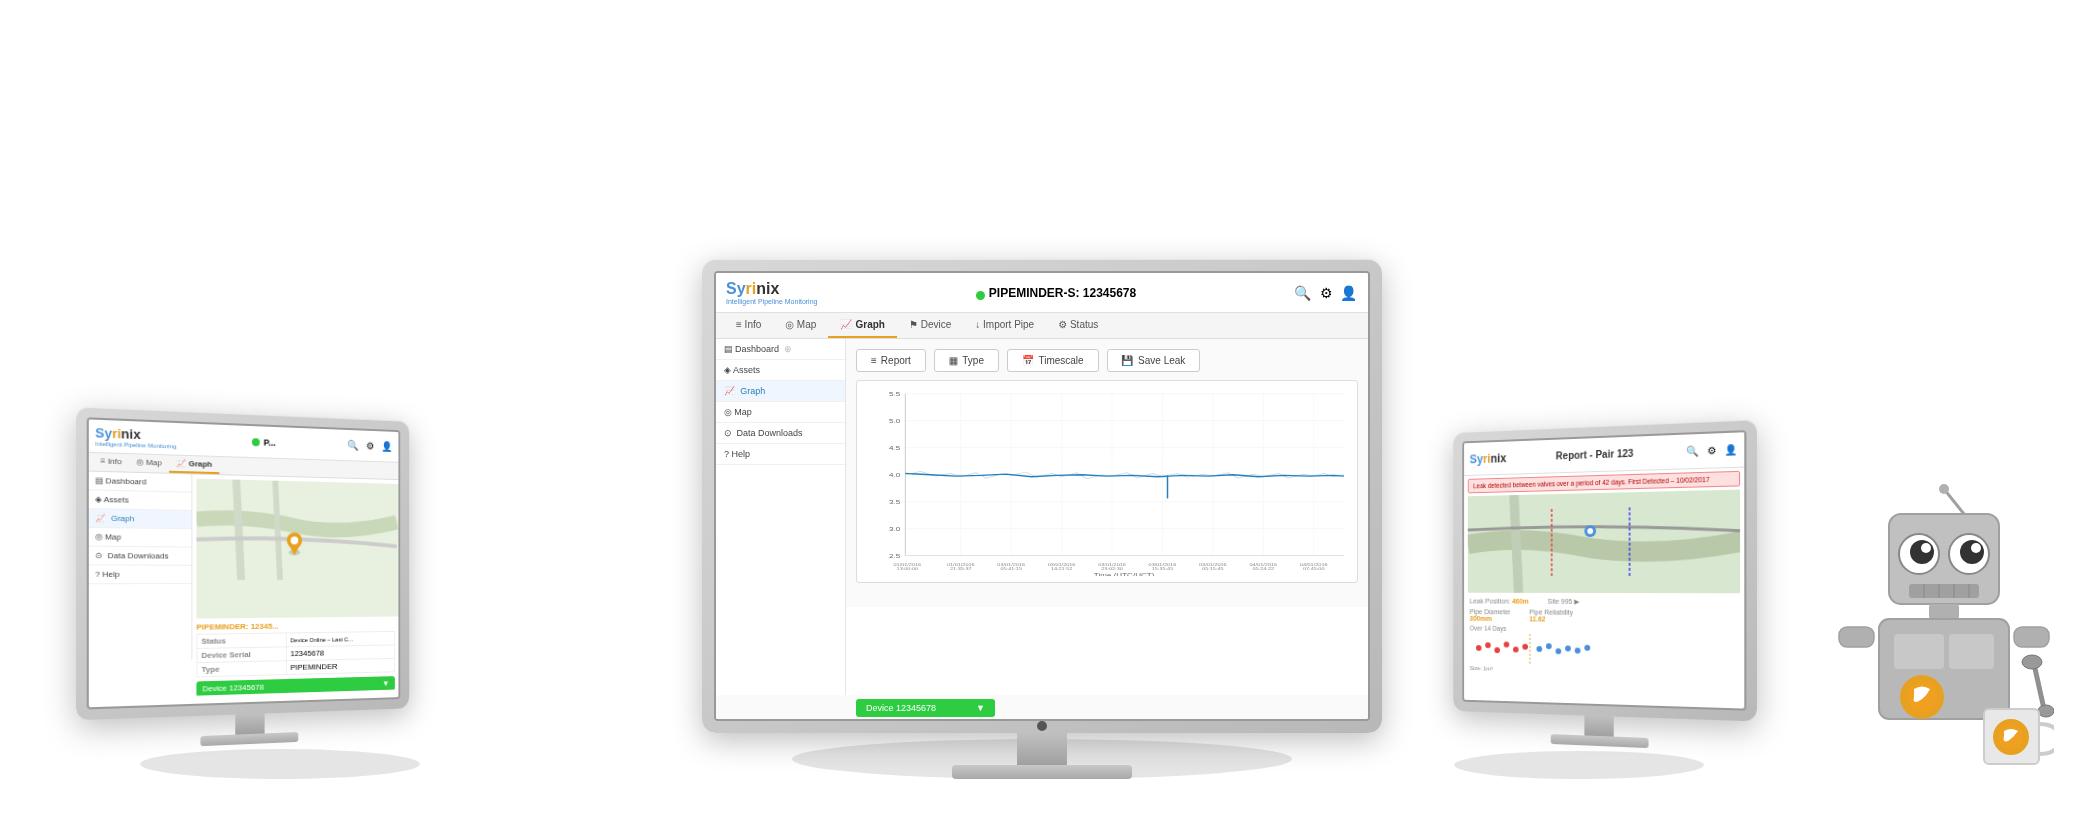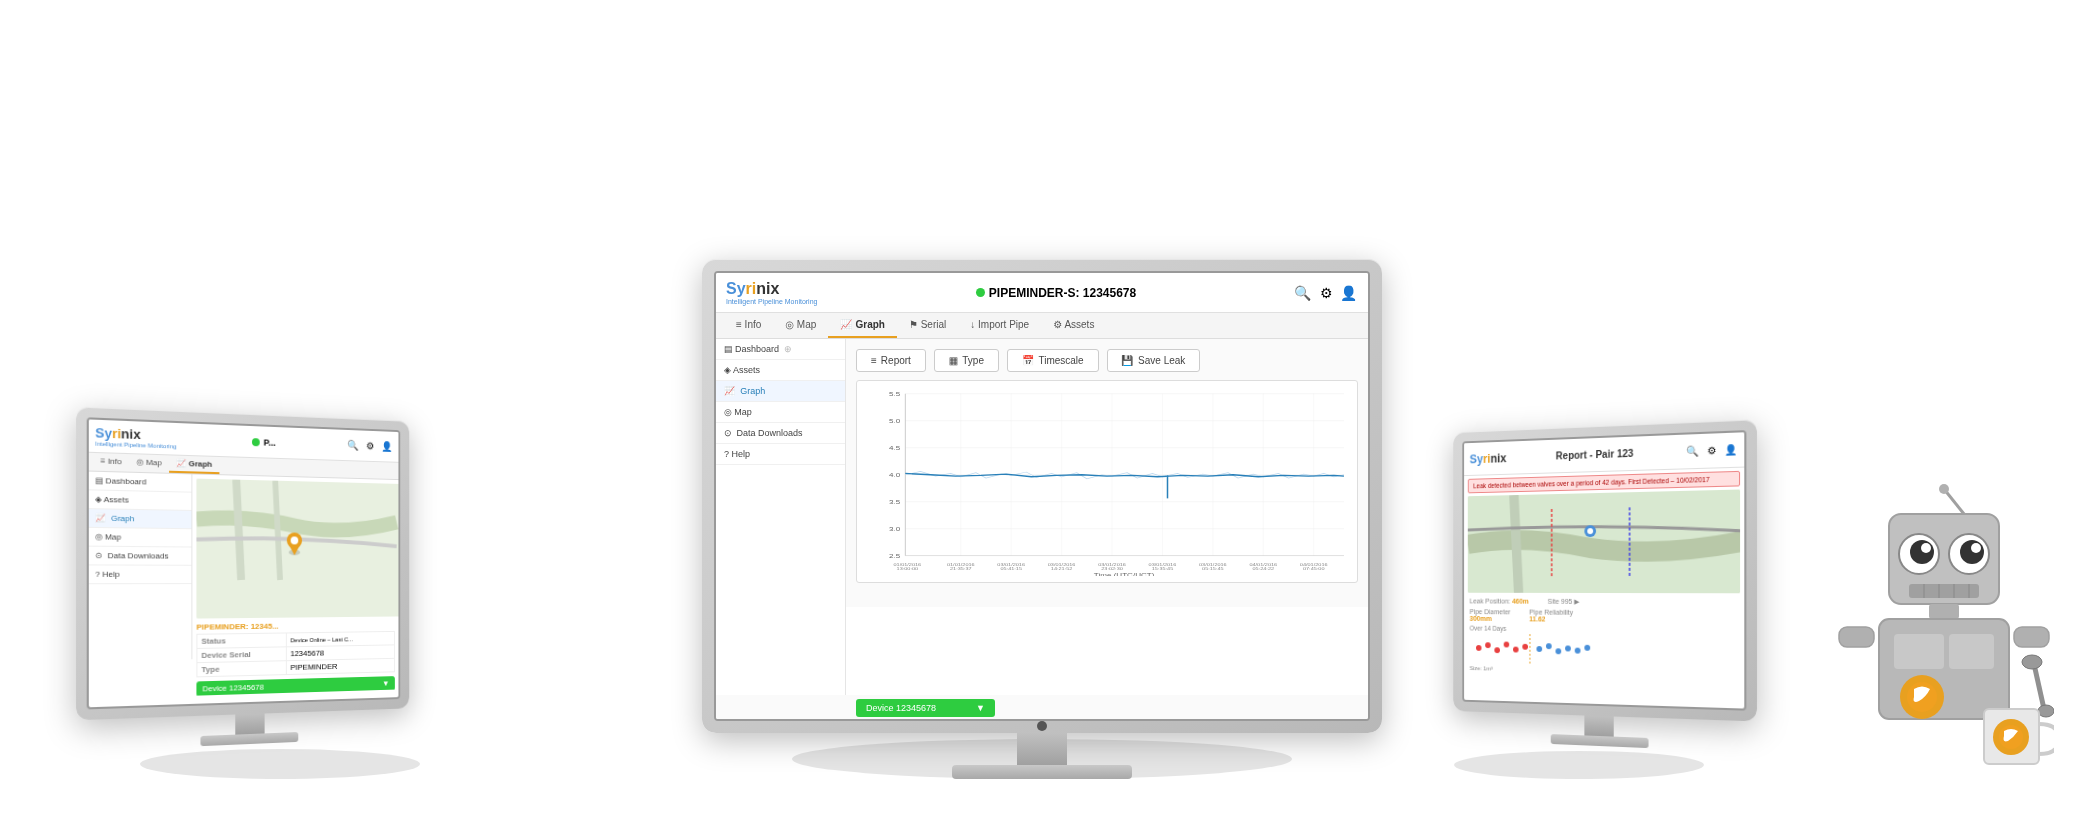--- a/index.html
+++ b/index.html
@@ -210,21 +210,21 @@
     
     .content-area {
       margin-left: 110px;
       padding: 6px;
       height: calc(100% - 36px);
       background: #fafafa;
     }
 
     
     .center-app .top-bar { height: 44px; }
-    .center-app .device-status { font-size: 12px; }
+    .center-app .device-status { font-size: 12px; align-items: flex-end; }
 
     .center-app .nav-tabs { padding: 0 8px; }
     .center-app .nav-tab { padding: 7px 14px; font-size: 11px; }
 
     .center-app .sidebar {
       width: 130px;
       height: calc(100% - 88px);
     }
 
     .center-app .content-area {
@@ -515,23 +515,23 @@
               <span style="font-size:14px; cursor:pointer;">🔍</span>
               <span style="font-size:14px; cursor:pointer;">⚙</span>
               <span style="font-size:14px; cursor:pointer;">👤</span>
             </div>
           </div>
 
           <div class="nav-tabs" style="padding:0 8px; background:#f5f5f5; border-bottom:1px solid #ddd;">
             <div class="nav-tab" style="font-size:10px; padding:6px 12px;">≡ Info</div>
             <div class="nav-tab" style="font-size:10px; padding:6px 12px;">◎ Map</div>
             <div class="nav-tab active" style="font-size:10px; padding:6px 12px; border-bottom:2px solid #e8a020; font-weight:bold;">📈 Graph</div>
-            <div class="nav-tab" style="font-size:10px; padding:6px 12px;">⚑ Serial</div>
+            <div class="nav-tab" style="font-size:10px; padding:6px 12px;">⚑ Device</div>
             <div class="nav-tab" style="font-size:10px; padding:6px 12px;">↓ Import Pipe</div>
-            <div class="nav-tab" style="font-size:10px; padding:6px 12px;">⚙ Assets</div>
+            <div class="nav-tab" style="font-size:10px; padding:6px 12px;">⚙ Status</div>
           </div>
 
           <div style="display:flex; height:calc(100% - 90px);">
 
             <div class="sidebar" style="width:130px; height:100%;">
               <div class="sidebar-item" style="font-size:9px; padding:5px 8px;">▤ Dashboard <span style="float:right; color:#bbb;">⊕</span></div>
               <div class="sidebar-item" style="font-size:9px; padding:5px 8px;">◈ Assets</div>
               <div class="sidebar-item active" style="font-size:9px; padding:5px 8px; background:#f0f6ff; color:#2980b9;">📈 <span>Graph</span></div>
               <div class="sidebar-item" style="font-size:9px; padding:5px 8px;">◎ Map</div>
               <div class="sidebar-item" style="font-size:9px; padding:5px 8px;">⊙ <span>Data Downloads</span></div>

